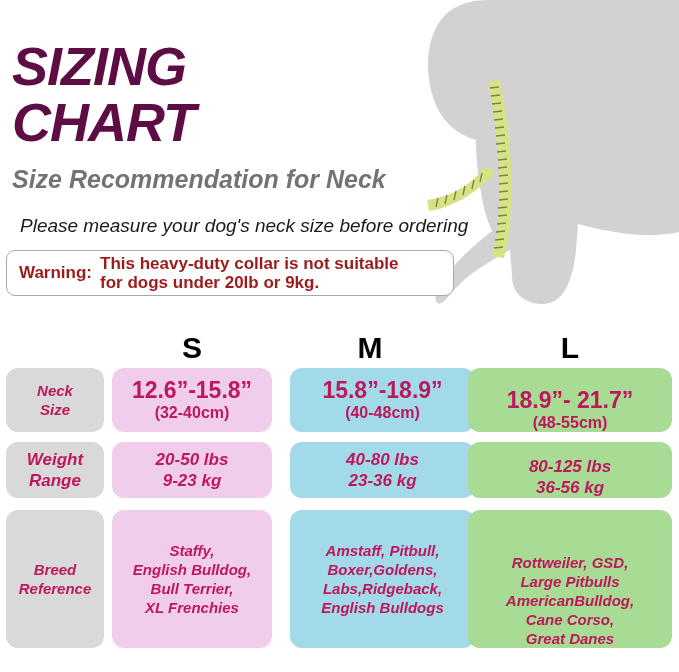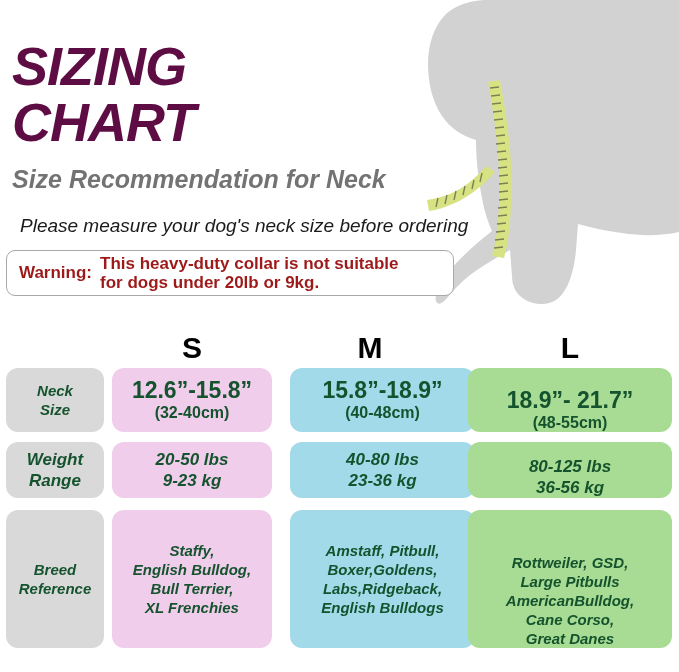--- a/index.html
+++ b/index.html
@@ -138,21 +138,21 @@
     position: absolute;
     box-sizing: border-box;
     border-radius: 12px;
     display: flex;
     align-items: center;
     justify-content: center;
     text-align: center;
     font-family: "Liberation Sans", sans-serif;
     font-style: italic;
     font-weight: bold;
-    color: #14532d;
+    color: #be185d;
   }
   .cell-label {
     background: #d9d9d9;
     left: 6px;
     width: 98px;
     font-size: 15px;
     line-height: 19px;
   }
   .cell-s { left: 112px; width: 160px; }
   .cell-m { left: 290px; width: 185px; }

